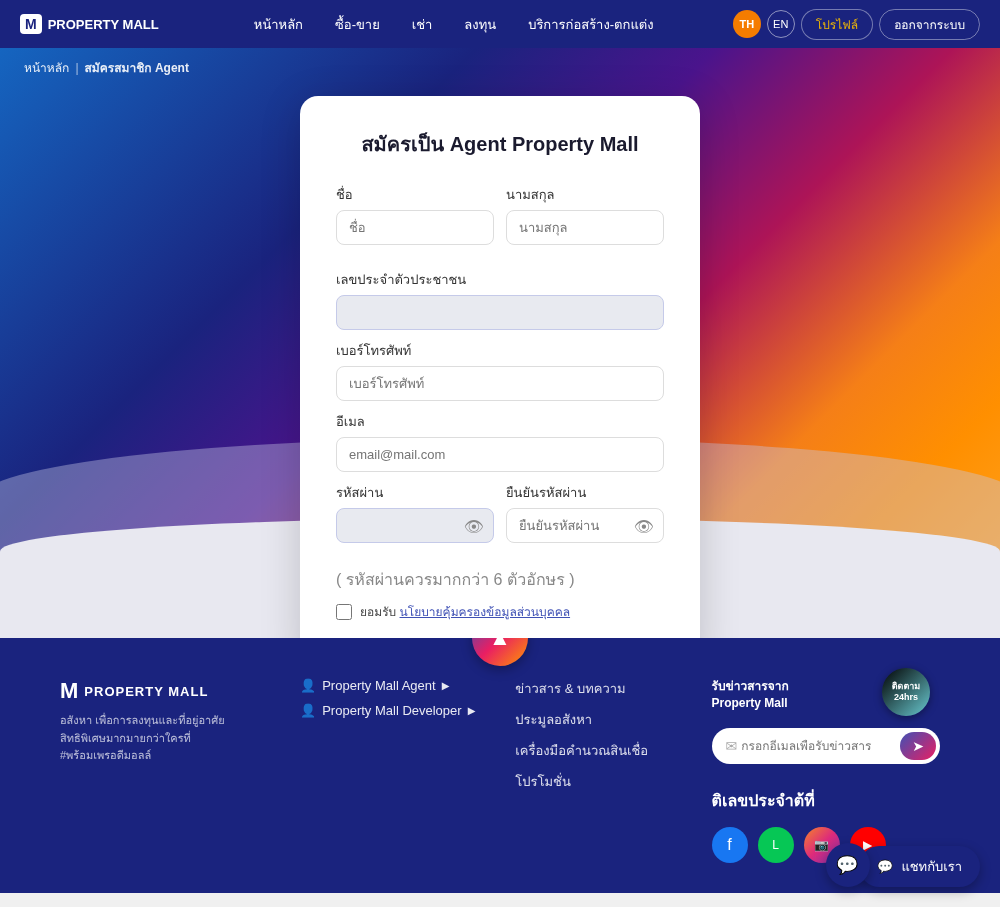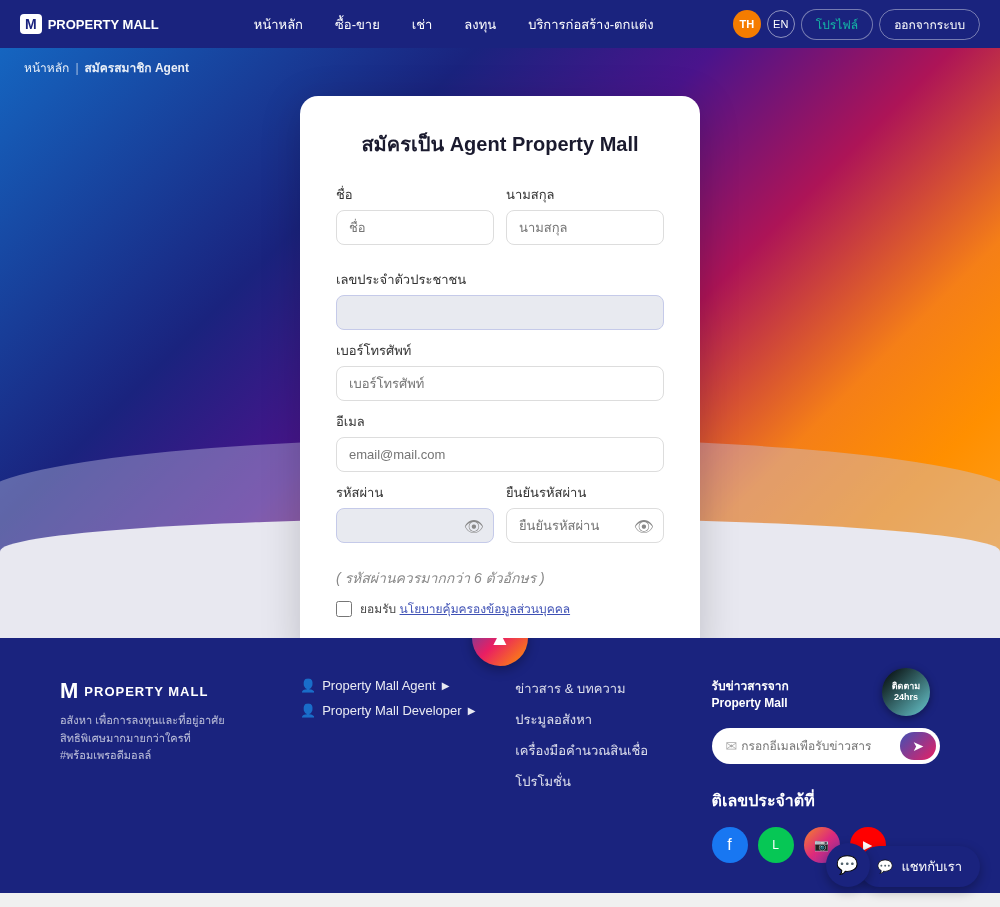--- a/index.html
+++ b/index.html
@@ -25,21 +25,21 @@
       color: white; font-size: 13px; padding: 6px 14px; border-radius: 20px; cursor: pointer; white-space: nowrap;
     }
     .nav-right { display: flex; align-items: center; gap: 6px; }
     .lang-btn {
       background: #f57c00; color: white; border: none; border-radius: 50%; width: 28px; height: 28px; font-size: 11px; font-weight: bold; cursor: pointer;
     }
     .lang-btn-outline {
       background: transparent; color: white; border: 1px solid rgba(255,255,255,0.5); border-radius: 50%; width: 28px; height: 28px; font-size: 11px; cursor: pointer;
     }
     .profile-btn {
-      background: #1a237e; color: #14b8a6; border: 1px solid rgba(255,255,255,0.4); border-radius: 20px; padding: 5px 14px; font-size: 12px; cursor: pointer;
+      background: #1a237e; color: #eab308; border: 1px solid rgba(255,255,255,0.4); border-radius: 20px; padding: 5px 14px; font-size: 12px; cursor: pointer;
     }
     .logout-btn {
       background: transparent; color: white; border: 1px solid rgba(255,255,255,0.4); border-radius: 20px; padding: 5px 14px; font-size: 12px; cursor: pointer;
     }
 
     
     .hero-bg {
       position: relative;
       height: 590px;
       overflow: hidden;
@@ -101,21 +101,21 @@
       outline: none;
       width: 100%;
     }
     .form-input.filled { background: #e8eaf0; border-color: #c5cae9; }
     .input-with-icon { position: relative; }
     .input-with-icon .form-input { padding-right: 36px; }
     .eye-icon {
       position: absolute; right: 10px; top: 50%; transform: translateY(-50%);
       cursor: pointer; color: #888; font-size: 16px;
     }
-    .hint-text { font-size: 14px; color: #888; margin-top: 2px; font-style: italic; }
+    .hint-text { font-size: 16px; color: #888; margin-top: 2px; }
 
     .checkbox-row {
       display: flex; align-items: center; gap: 8px; margin-bottom: 8px;
     }
     .checkbox-row input[type=checkbox] { width: 16px; height: 16px; cursor: pointer; }
     .checkbox-label { font-size: 12px; color: #444; }
     .checkbox-link { color: #3f51b5; text-decoration: underline; cursor: pointer; }
 
     
     .footer {

